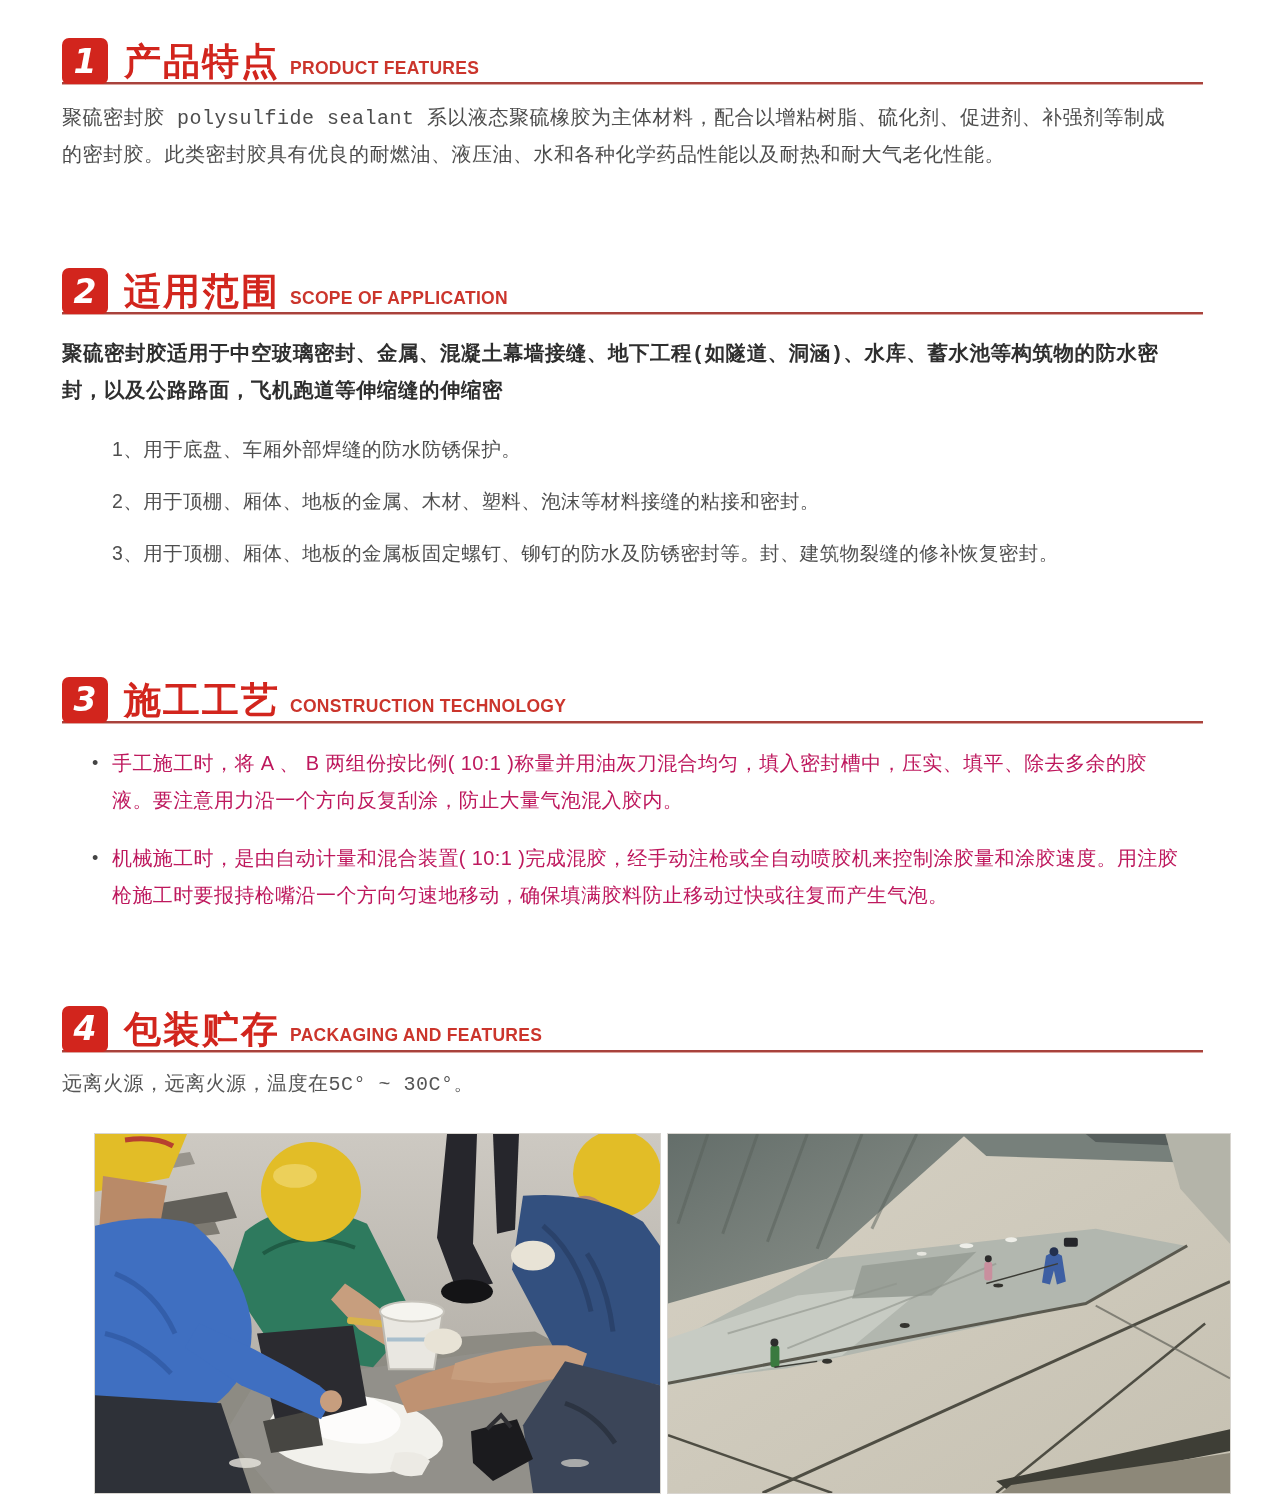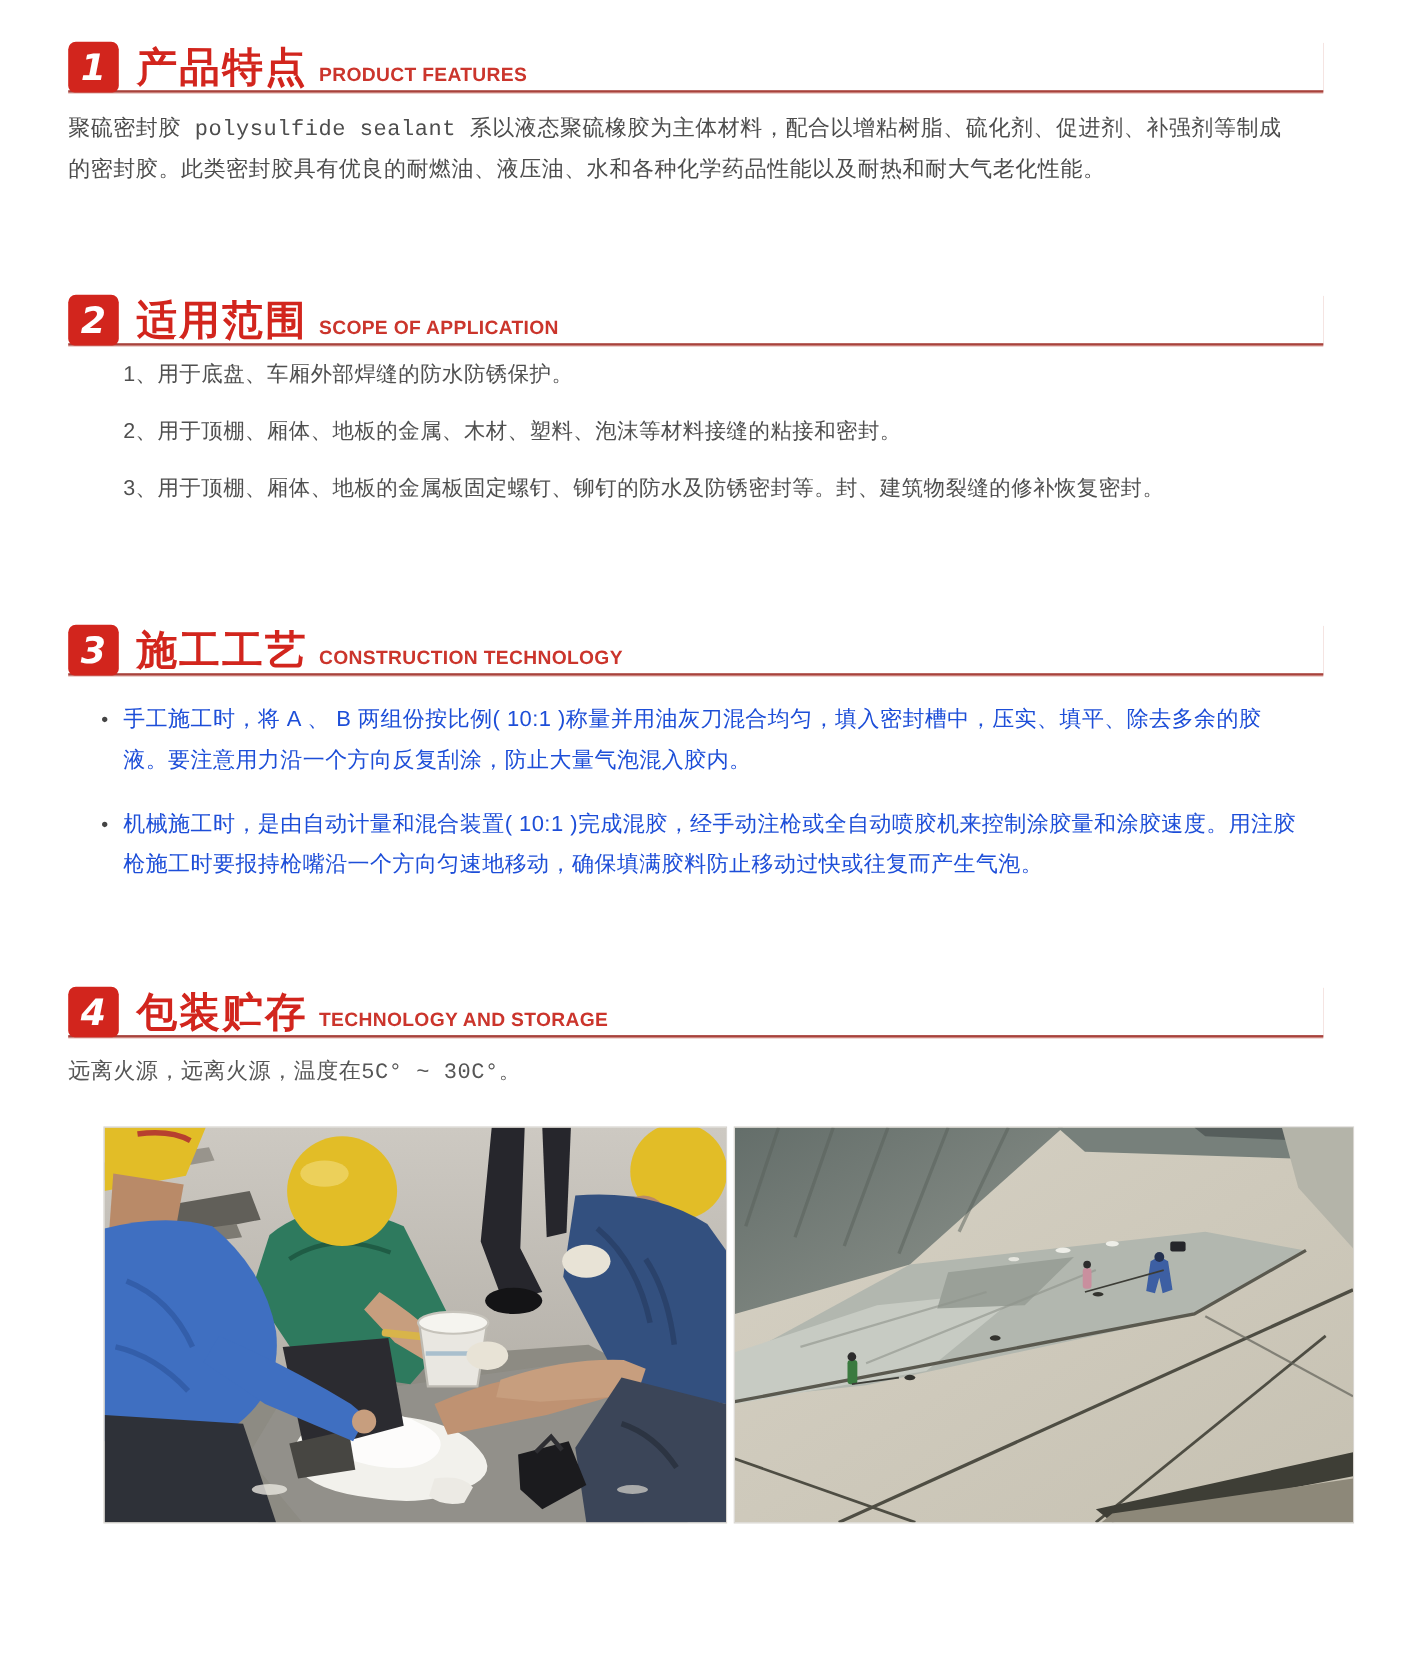--- a/index.html
+++ b/index.html
@@ -46,21 +46,21 @@
     font-weight:bold;letter-spacing:.5px;
   }
   .num-list{margin:8px 18px 0 50px;padding:0;list-style:none;}
   .num-list li{
     font-size:19.5px;line-height:36px;color:#4f4f4f;letter-spacing:.4px;
   }
   .num-list li + li{margin-top:16px;}
   .bullet-list{margin:22px 18px 0 28px;padding:0;list-style:none;}
   .bullet-list li{
     position:relative;padding-left:22px;
-    font-size:20px;line-height:37px;color:#1d4ed8;letter-spacing:.4px;
+    font-size:20px;line-height:37px;color:#be185d;letter-spacing:.4px;
   }
   .bullet-list li + li{margin-top:21px;}
   .bullet-list li::before{
     content:"•";position:absolute;left:2px;top:0;
     color:#444;font-size:18px;
   }
   .note{
     margin-top:14px;font-size:20px;line-height:37px;color:#565656;
     letter-spacing:.5px;
   }
@@ -95,20 +95,21 @@
     </div>
     <p class="para indent">聚硫密封胶 polysulfide sealant 系以液态聚硫橡胶为主体材料，配合以增粘树脂、硫化剂、促进剂、补强剂等制成的密封胶。此类密封胶具有优良的耐燃油、液压油、水和各种化学药品性能以及耐热和耐大气老化性能。</p>
   </div>
 
   <div class="section s2">
     <div class="sec-header">
       <div class="num-badge">2</div>
       <h2 class="title-cn">适用范围</h2>
       <span class="title-en">SCOPE OF APPLICATION</span>
     </div>
+    <p class="lead indent">聚硫密封胶适用于中空玻璃密封、金属、混凝土幕墙接缝、地下工程(如隧道、洞涵)、水库、蓄水池等构筑物的防水密封，以及公路路面，飞机跑道等伸缩缝的伸缩密</p>
     <ul class="num-list">
       <li>1、用于底盘、车厢外部焊缝的防水防锈保护。</li>
       <li>2、用于顶棚、厢体、地板的金属、木材、塑料、泡沫等材料接缝的粘接和密封。</li>
       <li>3、用于顶棚、厢体、地板的金属板固定螺钉、铆钉的防水及防锈密封等。封、建筑物裂缝的修补恢复密封。</li>
     </ul>
   </div>
 
   <div class="section s3">
     <div class="sec-header">
       <div class="num-badge">3</div>
@@ -118,21 +119,21 @@
     <ul class="bullet-list">
       <li>手工施工时，将 A 、 B 两组份按比例( 10:1 )称量并用油灰刀混合均匀，填入密封槽中，压实、填平、除去多余的胶液。要注意用力沿一个方向反复刮涂，防止大量气泡混入胶内。</li>
       <li>机械施工时，是由自动计量和混合装置( 10:1 )完成混胶，经手动注枪或全自动喷胶机来控制涂胶量和涂胶速度。用注胶枪施工时要报持枪嘴沿一个方向匀速地移动，确保填满胶料防止移动过快或往复而产生气泡。</li>
     </ul>
   </div>
 
   <div class="section s4">
     <div class="sec-header">
       <div class="num-badge">4</div>
       <h2 class="title-cn">包装贮存</h2>
-      <span class="title-en">TECHNOLOGY AND STORAGE</span>
+      <span class="title-en">PACKAGING AND FEATURES</span>
     </div>
     <p class="note indent">远离火源，远离火源，温度在5C° ~ 30C°。</p>
   </div>
 
   <div class="photo-row">
 
     <svg class="photo photo-left" viewBox="0 0 565 360" preserveAspectRatio="none" xmlns="http://www.w3.org/2000/svg">
       <defs>
         <linearGradient id="gL" x1="0" y1="0" x2="0" y2="1">
           <stop offset="0" stop-color="#cdc9c2"></stop>

